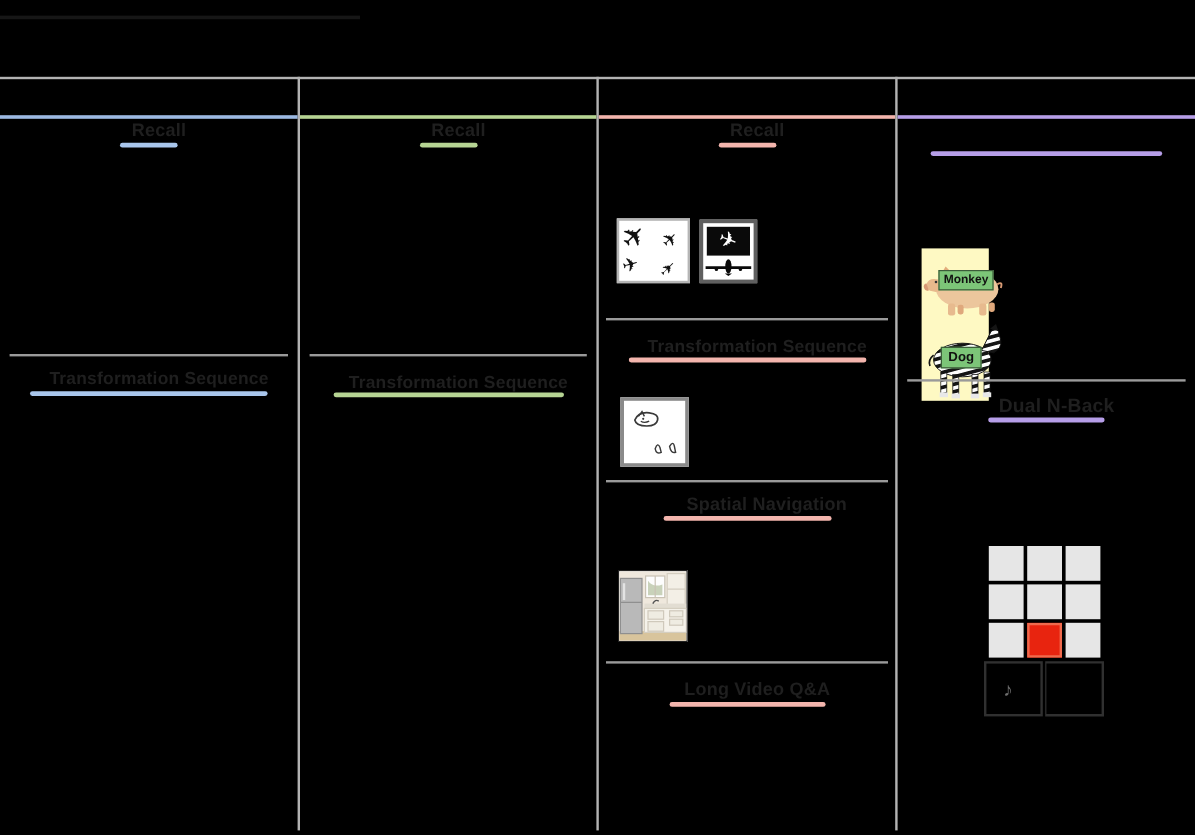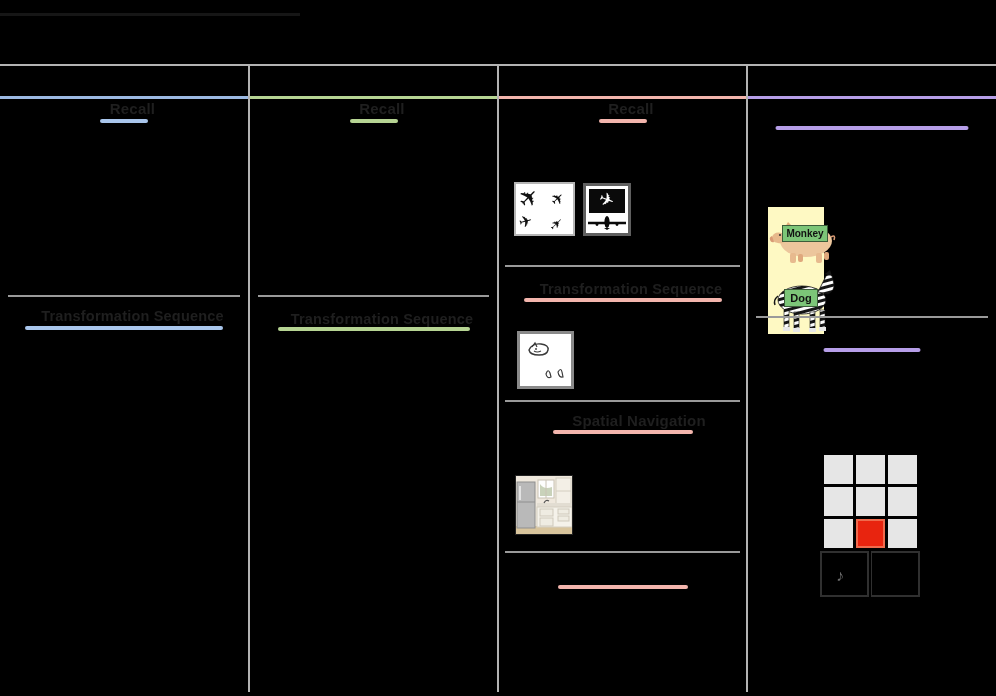--- a/index.html
+++ b/index.html
@@ -139,20 +139,21 @@
         <path d="M28 27 q2 -4 5 -2" stroke="#555" fill="none" stroke-width="1.2"></path>
         <rect x="21" y="31" width="35" height="20" fill="#f5f2ea" stroke="#d4cec0"></rect>
         <rect x="24" y="33" width="13" height="7" fill="#efece2" stroke="#cfc9bb"></rect>
         <rect x="24" y="42" width="13" height="8" fill="#efece2" stroke="#cfc9bb"></rect>
         <rect x="42" y="33" width="11" height="5" fill="#efece2" stroke="#cfc9bb"></rect>
         <rect x="42" y="40" width="11" height="5" fill="#efece2" stroke="#cfc9bb"></rect>
       </svg>
     </div>
 
     <div class="divider" style="top:487px;left:6px;right:6px;"></div>
+    <div class="sec-title" style="top:502px;font-size:15px;">Long Video Q&amp;A</div>
     <div class="u u3" style="top:521px;width:130px;"></div>
   </div>
 
   <div class="col col4">
     <div class="accent a4"></div>
     <div class="u u4" style="top:62px;width:193px;"></div>
 
     <div class="animal-card">
       <svg width="72" height="62" viewBox="0 0 72 62">
         <ellipse cx="38" cy="34" rx="26" ry="16" fill="#ecc69c"></ellipse>
@@ -184,20 +185,21 @@
         <rect x="15" y="57" width="7" height="4" fill="#e8e8e8"></rect>
         <rect x="25" y="58" width="7" height="4" fill="#e8e8e8"></rect>
         <rect x="41" y="58" width="7" height="4" fill="#e8e8e8"></rect>
         <rect x="51" y="57" width="7" height="4" fill="#e8e8e8"></rect>
         <path d="M10 26 q-5 4 -3 9" fill="none" stroke="#151515" stroke-width="1.4"></path>
       </svg>
       <div class="chip chip-dog">Dog</div>
     </div>
 
     <div class="divider" style="top:252px;"></div>
+    <div class="sec-title" style="top:266px;font-size:16px;">Dual N-Back</div>
     <div class="u u4" style="top:284px;width:97px;"></div>
 
     <div class="nback-grid">
       <div class="cell"></div>
       <div class="cell"></div>
       <div class="cell"></div>
       <div class="cell"></div>
       <div class="cell"></div>
       <div class="cell"></div>
       <div class="cell"></div>

